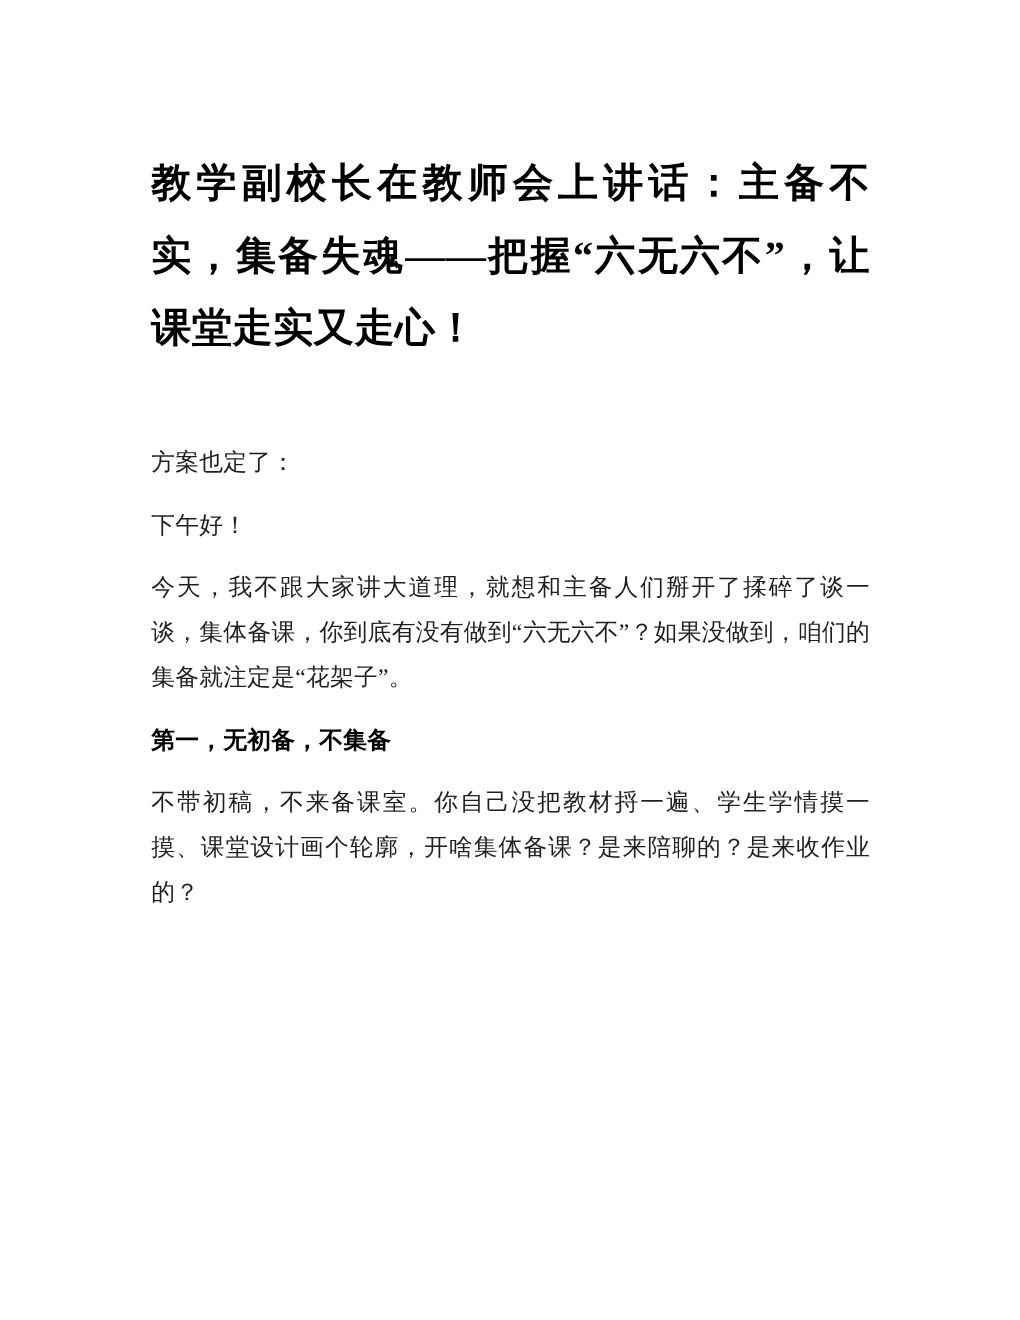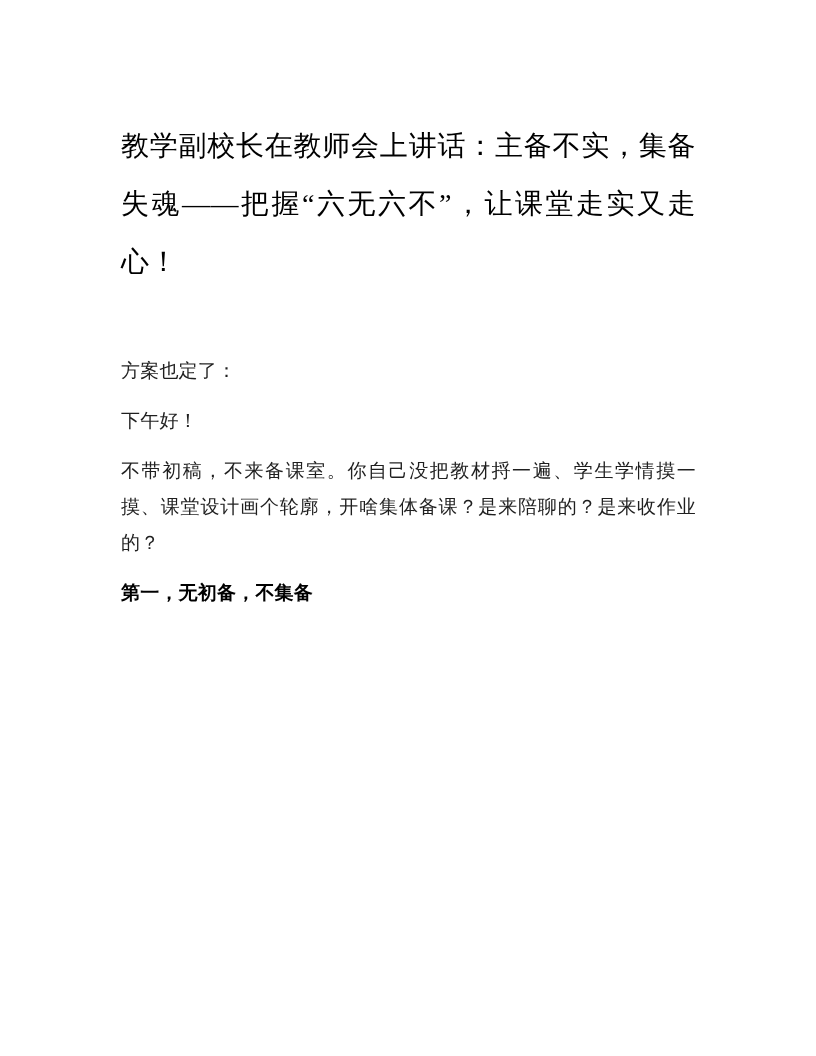--- a/index.html
+++ b/index.html
@@ -13,23 +13,23 @@
       height: 1056px;
       background: #ffffff;
       box-sizing: border-box;
       padding: 117px 120px 40px 121px;
       overflow: hidden;
       font-family: "Liberation Serif", "DejaVu Serif", serif;
       color: #1f1f1f;
     }
     .doc-title {
       font-family: "Liberation Serif", "DejaVu Serif", serif;
-      font-size: 28px;
+      font-size: 32px;
       line-height: 58px;
-      font-weight: 400;
+      font-weight: 700;
       color: #000000;
       margin: 0 0 62px 0;
       text-align: justify;
       letter-spacing: 0.5px;
     }
     .para {
       font-size: 19px;
       line-height: 36px;
       margin: 0 0 14px 0;
       text-align: justify;
@@ -45,18 +45,19 @@
 <body>
 
 <div class="page">
   <h1 class="doc-title">教学副校长在教师会上讲话：主备不实，集备失魂——把握“六无六不”，让课堂走实又走心！</h1>
 
   <p class="para">方案也定了：</p>
 
   <p class="para">下午好！</p>
 
 
+  <p class="para">今天，我不跟大家讲大道理，就想和主备人们掰开了揉碎了谈一谈，集体备课，你到底有没有做到“六无六不”？如果没做到，咱们的集备就注定是“花架子”。</p>
 
 
+  <p class="para heading">第一，无初备，不集备</p>
+
   <p class="para">不带初稿，不来备课室。你自己没把教材捋一遍、学生学情摸一摸、课堂设计画个轮廓，开啥集体备课？是来陪聊的？是来收作业的？</p>
-
-  <p class="para heading">第一，无初备，不集备</p>
 </div>
 
 </body></html>

